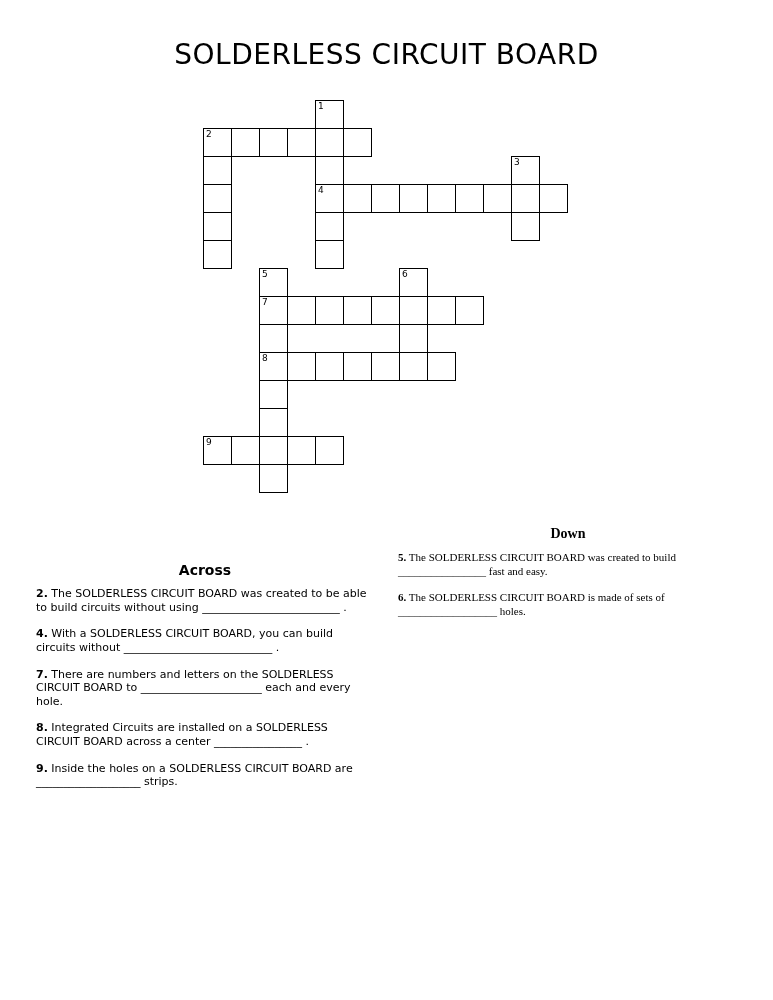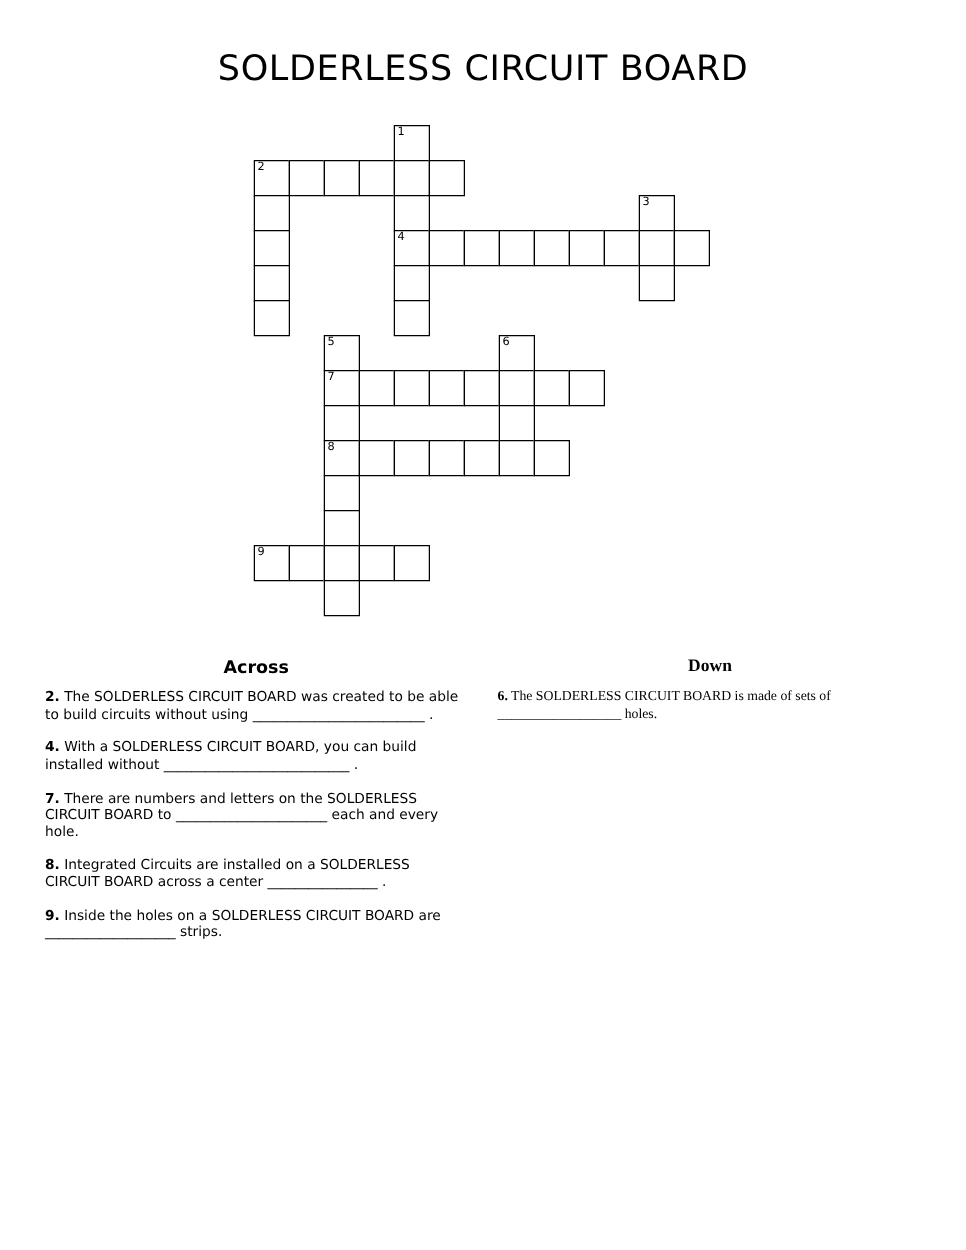--- a/index.html
+++ b/index.html
@@ -49,21 +49,21 @@
     line-height: 1;
     color: #000;
   }
   .clues {
     position: absolute;
     top: 526px;
     left: 36px;
     width: 702px;
     display: flex;
   }
-  .col-across { width: 338px; }
+  .col-across { width: 338px; margin-top: 36px; }
   .col-down { width: 340px; margin-left: 24px; font-family: Liberation Serif, serif; }
   .clue-header {
     font-size: 14px;
     font-weight: bold;
     text-align: center;
     margin-bottom: 9px;
   }
   .clue {
     font-size: 11px;
     line-height: 1.24;
@@ -149,27 +149,28 @@
       <div class="cell" style="left: 84px; top: 336px;"></div>
       <div class="cell" style="left: 112px; top: 336px;"></div>
       <div class="cell" style="left: 56px; top: 364px;"></div>
     </div>
 
   <div class="clues">
     <div class="col-across">
       <div class="clue-header">Across</div>
       <div class="clue-list">
           <div class="clue"><b>2.</b><span> The SOLDERLESS CIRCUIT BOARD was created to be able to build circuits without using _________________________ .</span></div>
-          <div class="clue"><b>4.</b><span> With a SOLDERLESS CIRCUIT BOARD, you can build installed without ___________________________ .</span></div>
+          <div class="clue"><b>4.</b><span> With a SOLDERLESS CIRCUIT BOARD, you can build circuits without ___________________________ .</span></div>
           <div class="clue"><b>7.</b><span> There are numbers and letters on the SOLDERLESS CIRCUIT BOARD to ______________________ each and every hole.</span></div>
           <div class="clue"><b>8.</b><span> Integrated Circuits are installed on a SOLDERLESS CIRCUIT BOARD across a center ________________ .</span></div>
           <div class="clue"><b>9.</b><span> Inside the holes on a SOLDERLESS CIRCUIT BOARD are ___________________ strips.</span></div>
         </div>
     </div>
     <div class="col-down">
       <div class="clue-header">Down</div>
       <div class="clue-list">
+          <div class="clue"><b>5.</b><span> The SOLDERLESS CIRCUIT BOARD was created to build ________________ fast and easy.</span></div>
           <div class="clue"><b>6.</b><span> The SOLDERLESS CIRCUIT BOARD is made of sets of __________________ holes.</span></div>
         </div>
     </div>
   </div>
 
 </div>
 
 </body></html>

